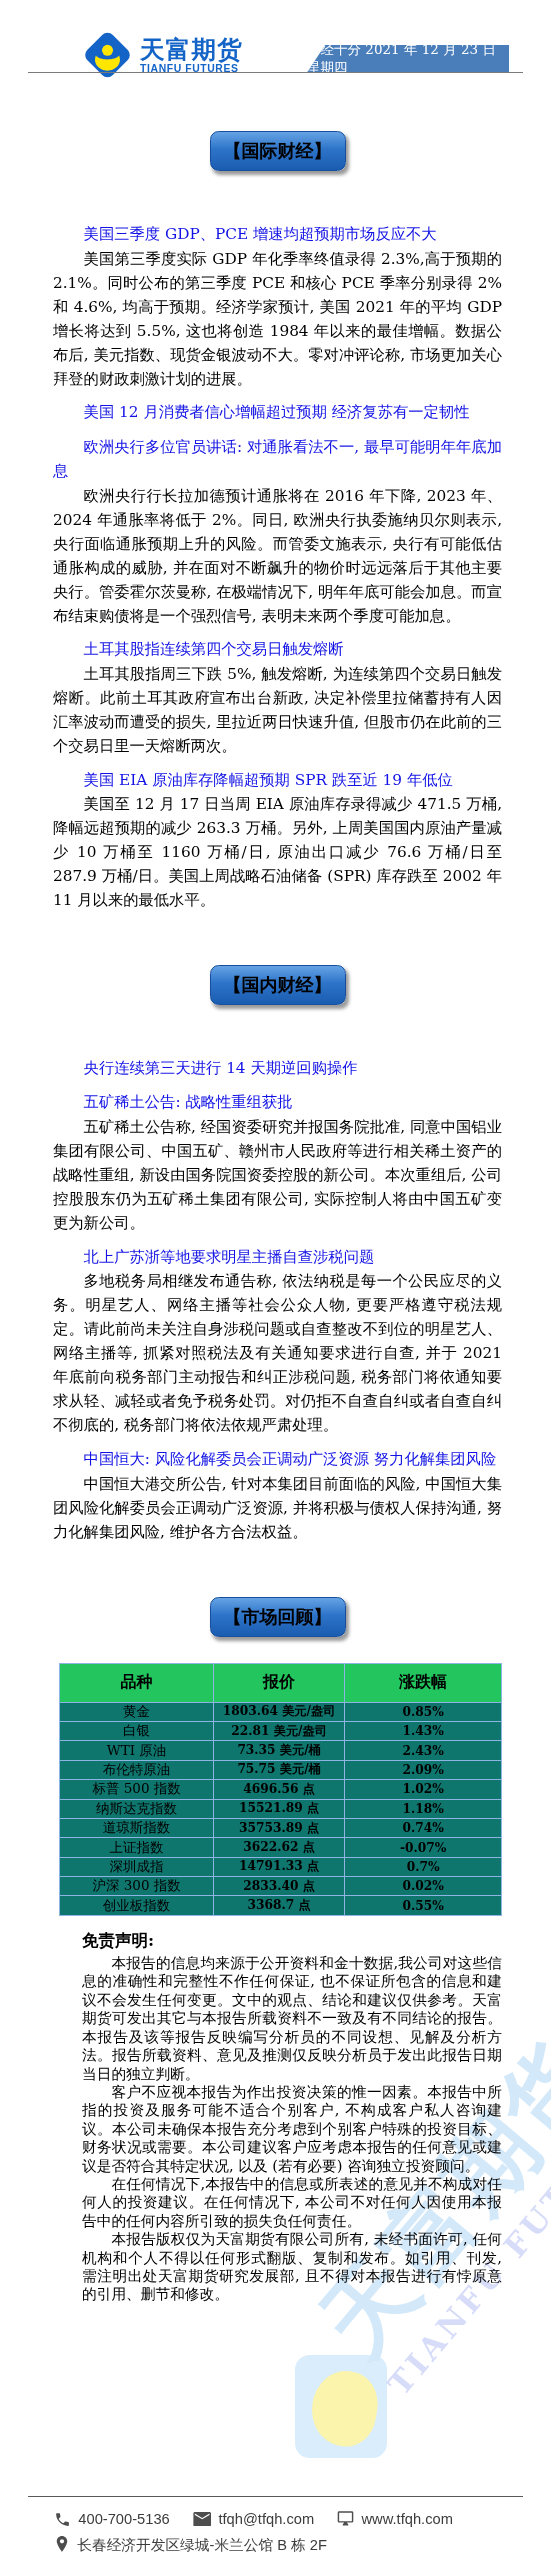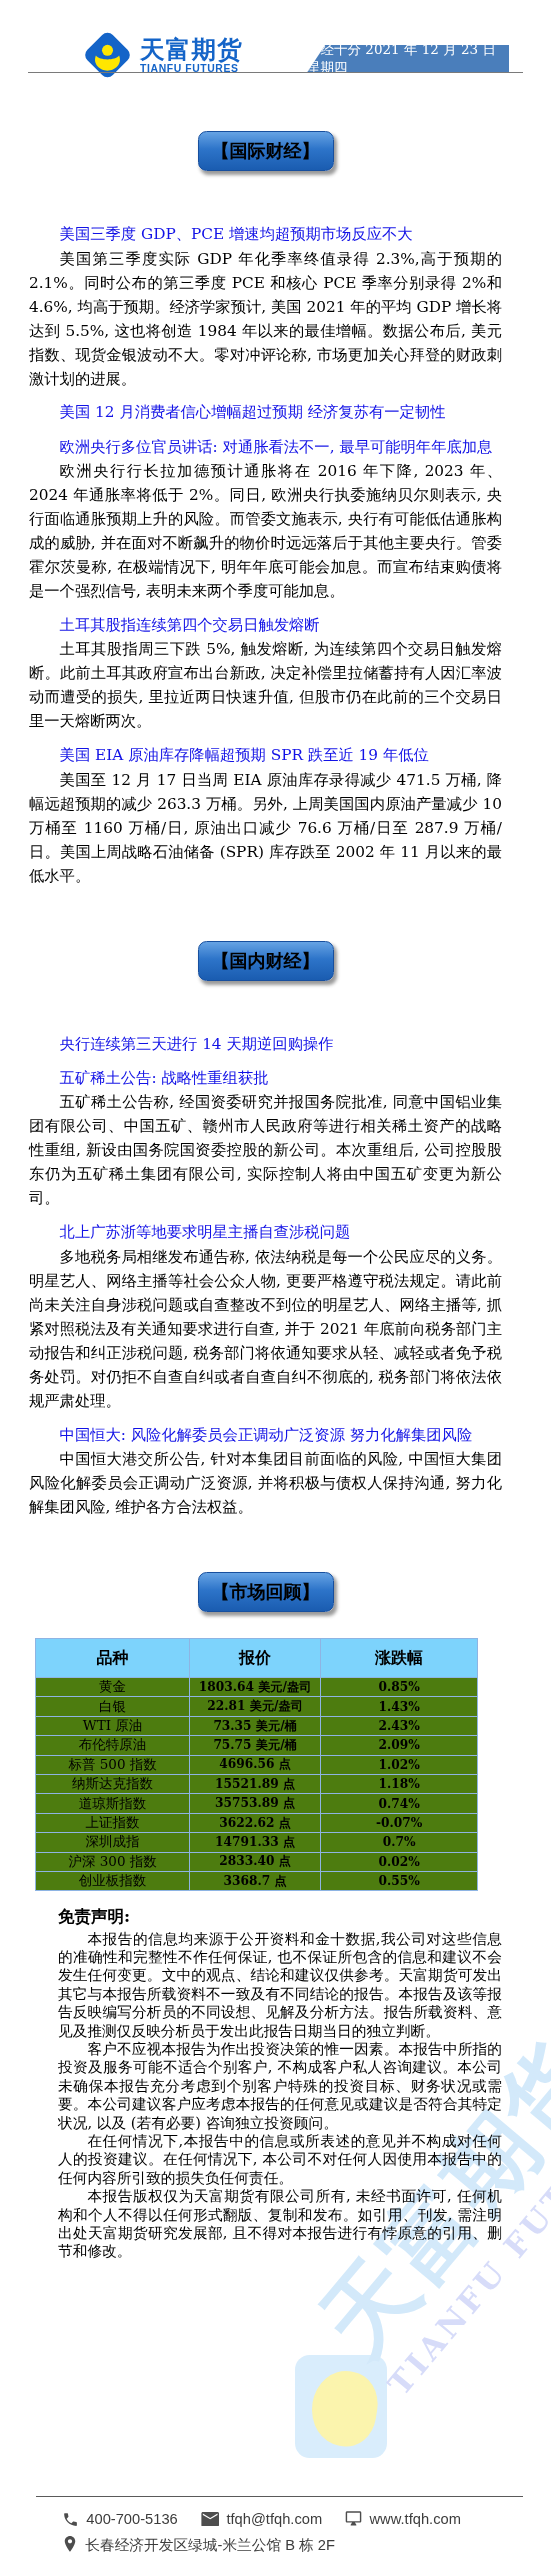--- a/index.html
+++ b/index.html
@@ -10,51 +10,51 @@
   .hdr-rule{position:absolute;left:27.6px;right:27.6px;top:72px;border-top:1.2px solid #7a7a7a;}
   .logo{position:absolute;left:81px;top:26px;display:flex;align-items:center;}
   .logo svg{display:block;}
   .logo-txt{margin-left:6.1px;}
   .logo-cn{font-family:"Liberation Sans",sans-serif;font-weight:bold;font-size:24.5px;line-height:26px;color:#1464c8;letter-spacing:1.2px;}
   .logo-en{font-family:"Liberation Sans",sans-serif;font-weight:bold;font-size:10.4px;color:#1464c8;letter-spacing:0.6px;}
   .banner{position:absolute;right:42px;top:45px;width:202px;height:27.6px;background:#4a7ebb;
           clip-path:polygon(9% 0,100% 0,100% 100%,0 100%);
           color:#fff;font-size:13.5px;display:flex;align-items:center;justify-content:center;}
   
-  .content{position:relative;z-index:1;padding:0 49px 0 29px;}
+  .content{position:relative;z-index:1;padding:0 49px 0 53px;}
   .sec-btn{width:134px;height:38px;margin:53px auto 51px;border-radius:8.6px;
            background:linear-gradient(180deg,#66a3e4 0%,#2d74c9 45%,#1a5cb0 100%);
            border:1.2px solid #174f9e;box-shadow:2.4px 3.1px 3.7px rgba(0,0,0,.4);
            display:flex;align-items:center;justify-content:center;
            font-size:18px;font-weight:bold;color:#000;}
   .sec-btn.first{margin-top:56px;}
   .sec-btn.market{margin-bottom:26px;}
   .article{margin:0 0 9.8px 0;}
   .atitle{margin:0;font-size:15.3px;font-weight:normal;color:#1212e6;line-height:24.5px;text-indent:2em;text-align:justify;}
   .abody{margin:0;font-size:15.3px;line-height:24px;text-indent:2em;text-align:justify;}
   
   .mtable{border-collapse:collapse;margin:0 0 0 6.1px;table-layout:fixed;width:439px;}
   .mtable th,.mtable td{border:0.6px solid #8eb4e3;text-align:center;padding:0;overflow:hidden;}
-  .mtable th{background:#7dd3fc;height:38px;font-size:16px;font-weight:bold;color:#000;}
-  .mtable td{height:18.4px;background:#4d7c0f;}
+  .mtable th{background:#22c55e;height:38px;font-size:16px;font-weight:bold;color:#000;}
+  .mtable td{height:18.4px;background:#0f766e;}
   .c-name{width:153px;font-size:13.5px;}
   .c-price{width:130px;font-size:12.2px;font-weight:bold;}
   .c-chg{width:156px;font-size:12.2px;font-weight:bold;}
   
   .disc{margin:12.2px 0 0 29px;}
   .disc-title{font-size:16.5px;font-weight:bold;line-height:26px;margin:0;}
   .disc p{margin:0;font-size:14.7px;line-height:18.4px;text-indent:2em;text-align:justify;}
   
   .wm-logo{position:absolute;left:295px;top:2355px;width:92px;height:103px;background:#d9edfc;border-radius:14.7px;z-index:0;}
   .wm-logo .blob{position:absolute;left:17px;top:16px;width:65px;height:75px;background:#fbf4ad;border-radius:52% 48% 46% 54%;transform:rotate(9deg);}
   .wm{position:absolute;left:288px;top:2144px;width:380px;z-index:0;transform:rotate(-50deg);text-align:center;}
   .wm-cn{font-size:91px;font-weight:bold;color:#d3e9fa;line-height:1;letter-spacing:2.4px;white-space:nowrap;}
   .wm-en{font-size:31px;font-weight:bold;color:#d7dcf9;letter-spacing:4.3px;margin-top:9.8px;white-space:nowrap;}
   
-  .ftr{position:absolute;left:8px;right:0;top:2496px;z-index:1;font-family:"Liberation Sans",sans-serif;color:#3c3c3c;}
+  .ftr{position:absolute;left:0;right:0;top:2496px;z-index:1;font-family:"Liberation Sans",sans-serif;color:#3c3c3c;}
   .f-rule{margin:0 27.6px;border-top:1.8px solid #5a5a5a;}
   .f-row{display:flex;align-items:center;margin:13.5px 0 0 54px;font-size:14.7px;}
   .f-item{display:flex;align-items:center;margin-right:23px;}
   .f-item svg{margin-right:7.3px;display:block;}
   .f-row2{margin-top:8.6px;text-align:center;}
 </style>
 </head>
 <body>
 
 <div class="page">

